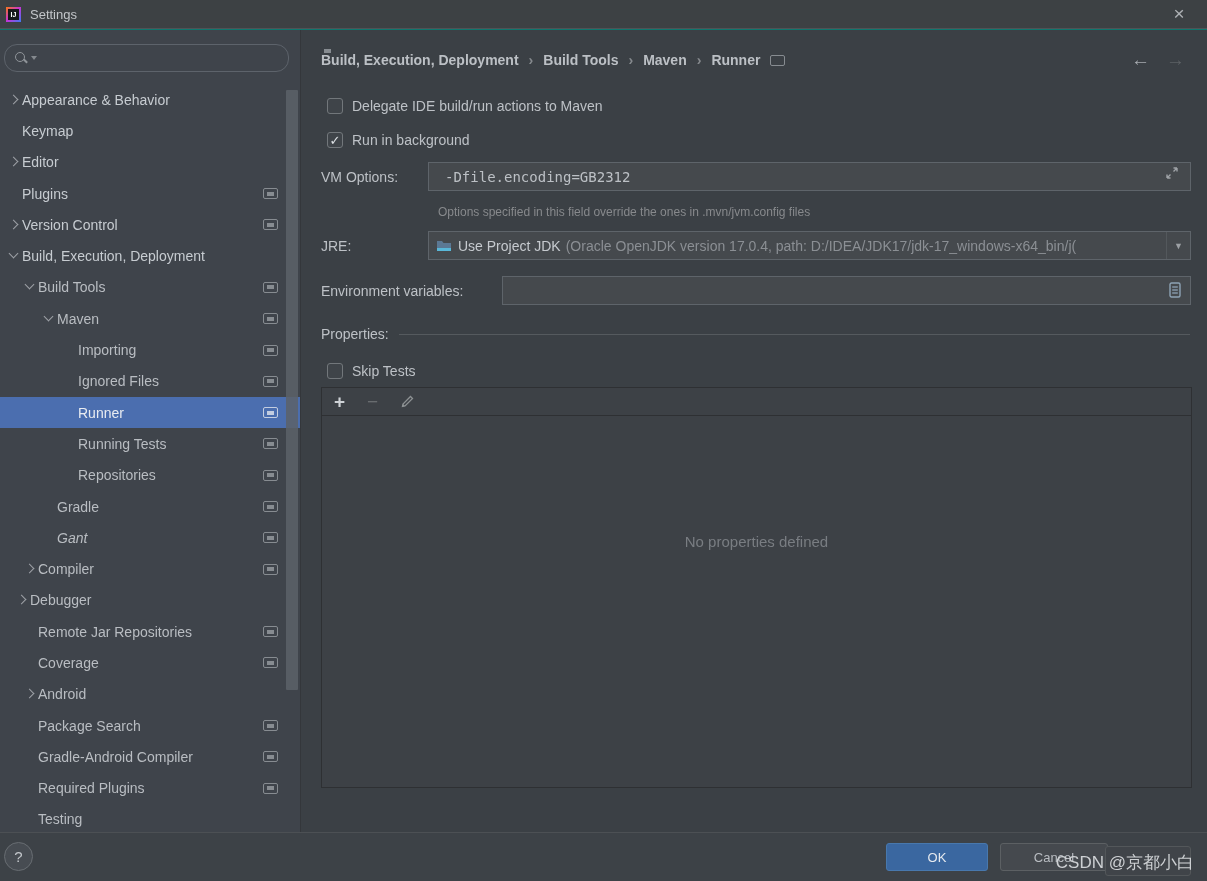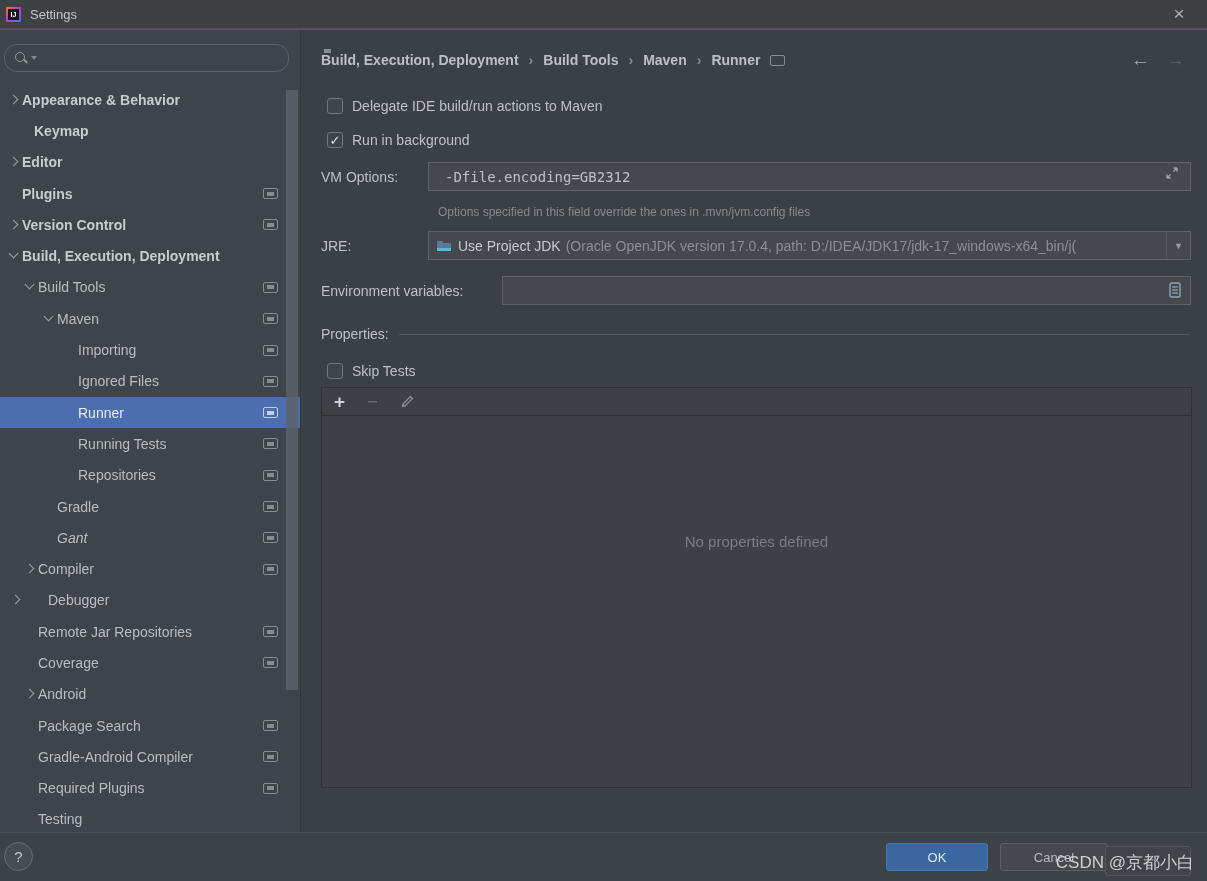--- a/index.html
+++ b/index.html
@@ -22,21 +22,21 @@
   .searchbox{position:absolute;left:4px;top:14px;width:285px;height:28px;border:1px solid #5d636b;border-radius:13px;display:flex;align-items:center;padding-left:9px}
   .search-ic{width:14px;height:14px;position:relative;flex:none}
   .search-ic::before{content:"";position:absolute;left:1px;top:1px;width:8px;height:8px;border:1.6px solid #8f9499;border-radius:50%}
   .search-ic::after{content:"";position:absolute;left:9px;top:9px;width:5px;height:1.7px;background:#8f9499;transform:rotate(45deg)}
   .search-arrow{width:0;height:0;border-left:3.5px solid transparent;border-right:3.5px solid transparent;border-top:4px solid #84898e;margin-left:3px}
   .search-input{flex:1;background:transparent;border:none;outline:none;color:#c5c9cd;font:13px "Liberation Sans",sans-serif;margin:0 10px 0 8px}
 
   
   .tree{position:absolute;top:54px;left:0;right:0;bottom:0;overflow:hidden}
   .trow{position:relative;height:31.3px;display:flex;align-items:center;color:#b9bdc2;cursor:pointer;padding-right:40px}
-  .trow.bold{font-weight:bold;color:#c7ccd1}
+  .trow.bold{font-weight:normal;color:#c7ccd1}
   .trow.sel{background:#4b6eaf;color:#e9ecf1}
   .chev{width:16px;height:16px;position:relative;flex:none}
   .chev.right::before,.chev.down::before{content:"";position:absolute;left:4px;top:4px;width:6px;height:6px;border-right:1.7px solid #9da1a6;border-bottom:1.7px solid #9da1a6}
   .chev.right::before{transform:rotate(-45deg)}
   .chev.down::before{transform:rotate(45deg);top:2px}
   .tlabel{white-space:nowrap}
   .mini-ic{position:absolute;right:22px;top:50%;width:15px;height:11px;margin-top:-5.5px;border:1px solid #878c91;border-radius:2px}
   .mini-ic i{position:absolute;left:3px;top:2.5px;width:7px;height:4px;background:#878c91}
   .trow.sel .mini-ic{border-color:#c3cde0}
   .trow.sel .mini-ic i{background:#c3cde0}
@@ -100,21 +100,21 @@
     <div class="searchbox">
       <span class="search-ic"></span>
       <span class="search-arrow"></span>
       <input class="search-input" placeholder="" style="">
     </div>
     <div class="tree" id="tree">
         <div class="trow bold" style="padding-left: 6px;">
           <span class="chev right"></span>
           <span class="tlabel">Appearance &amp; Behavior</span>
         </div>
-        <div class="trow bold" style="padding-left: 18px;">
+        <div class="trow bold" style="padding-left: 6px;">
           <span class="chev none"></span>
           <span class="tlabel">Keymap</span>
         </div>
         <div class="trow bold" style="padding-left: 6px;">
           <span class="chev right"></span>
           <span class="tlabel">Editor</span>
         </div>
         <div class="trow bold" style="padding-left: 6px;">
           <span class="chev none"></span>
           <span class="tlabel">Plugins</span>
@@ -196,21 +196,21 @@
             <i></i>
           </span>
         </div>
         <div class="trow" style="padding-left: 22px;">
           <span class="chev right"></span>
           <span class="tlabel">Compiler</span>
           <span class="mini-ic">
             <i></i>
           </span>
         </div>
-        <div class="trow" style="padding-left: 8px; gap: 24px;">
+        <div class="trow" style="padding-left: 14px;">
           <span class="chev right"></span>
           <span class="tlabel">Debugger</span>
         </div>
         <div class="trow" style="padding-left: 22px;">
           <span class="chev none"></span>
           <span class="tlabel">Remote Jar Repositories</span>
           <span class="mini-ic">
             <i></i>
           </span>
         </div>

